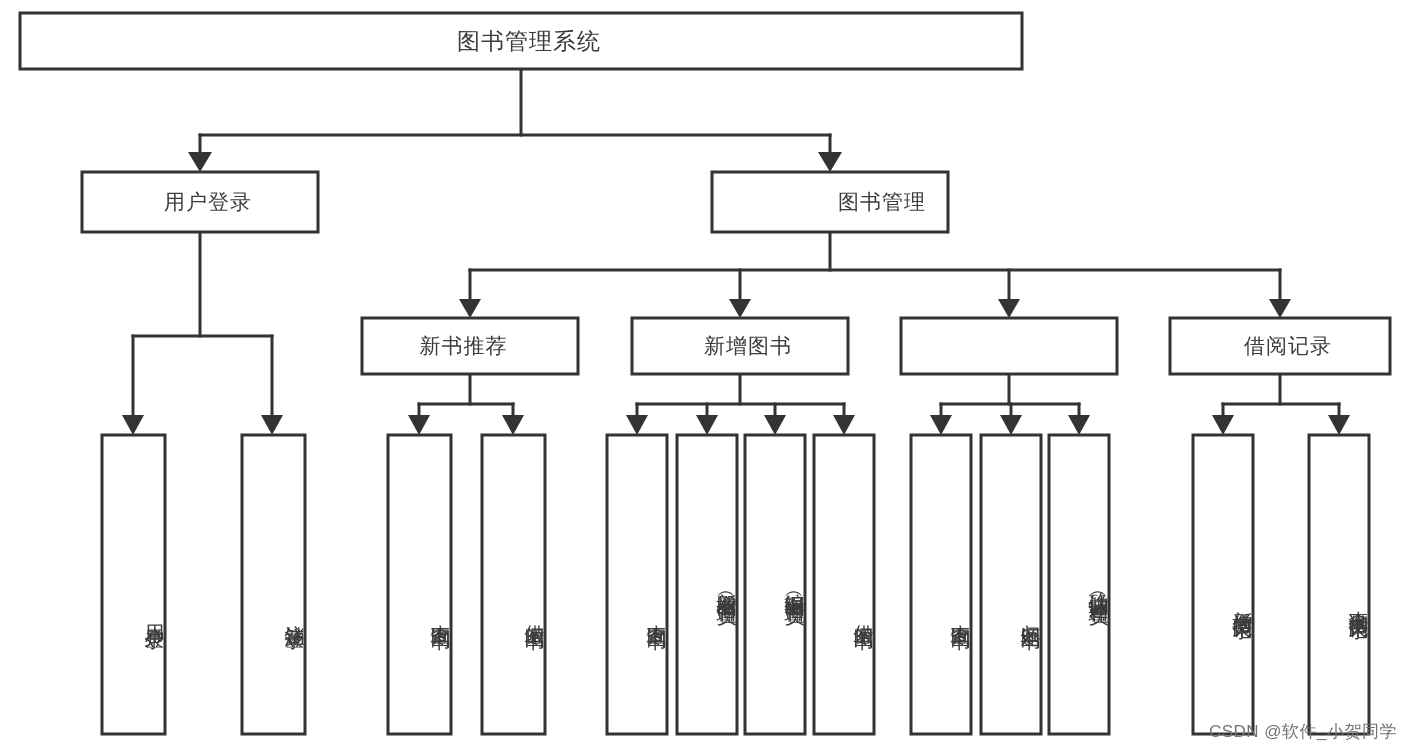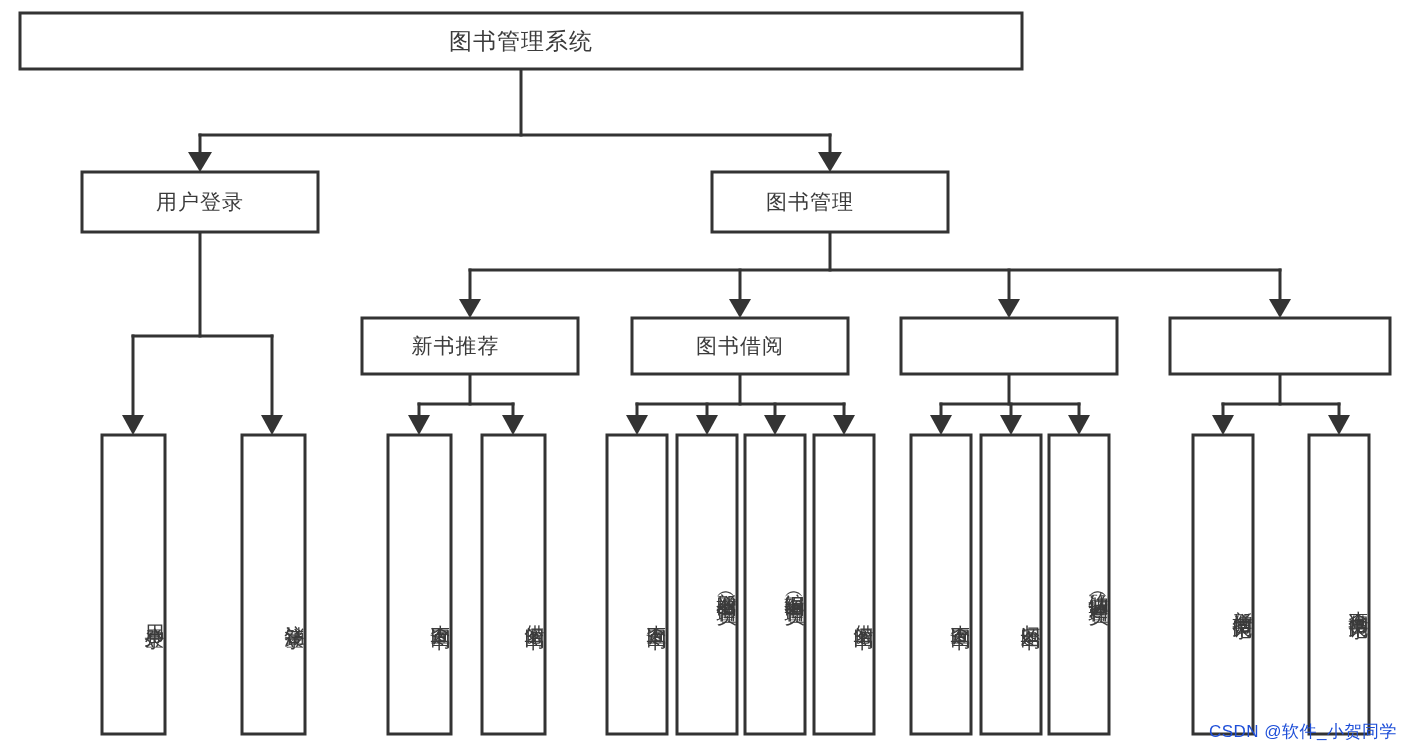--- a/index.html
+++ b/index.html
@@ -49,40 +49,41 @@
   .node-label {
     position: absolute;
     display: flex;
     align-items: center;
     justify-content: center;
     color: #3b3b3b;
     font-size: 21px;
     letter-spacing: 1px;
     white-space: nowrap;
     pointer-events: none;
+    margin-left: 8px;
   }
   .leaf-label {
     position: absolute;
     display: flex;
     align-items: flex-start;
     justify-content: center;
     color: #3b3b3b;
     font-size: 20px;
     letter-spacing: 2px;
     writing-mode: vertical-rl;
     text-orientation: upright;
     line-height: 1;
     pointer-events: none;
   }
   .watermark {
     position: absolute;
     right: 8px;
     bottom: 4px;
     font-size: 17px;
-    color: #1d4ed8;
+    color: #737373;
     letter-spacing: 0.5px;
     white-space: nowrap;
     pointer-events: none;
     text-align: right;
   }
 </style>
 </head>
 <body>
 
 <div id="diagram-root">
@@ -177,24 +178,25 @@
     <rect class="leaf-box" x="911" y="435" width="60" height="299"></rect>
     <rect class="leaf-box" x="981" y="435" width="60" height="299"></rect>
     <rect class="leaf-box" x="1049" y="435" width="60" height="299"></rect>
     <rect class="leaf-box" x="1193" y="435" width="60" height="299"></rect>
     <rect class="leaf-box" x="1309" y="435" width="60" height="299"></rect>
   </svg>
 
   <div class="node-label" style="left:20px; top:13px; width:1002px; height:56px; font-size:23px;">图书管理系统</div>
 
   <div class="node-label" style="left:82px; top:172px; width:236px; height:60px;">用户登录</div>
-  <div class="node-label" style="left:676px; top:172px; width:268px; height:60px;border-radius:7px;">图书管理</div>
+  <div class="node-label" style="left:740px; top:172px; width:268px; height:60px;border-radius:7px;">图书管理</div>
 
   <div class="node-label" style="left:362px; top:318px; width:187px; height:56px;">新书推荐</div>
-  <div class="node-label" style="left:632px; top:318px; width:216px; height:56px;">图书借阅</div>
+  <div class="node-label" style="left:632px; top:318px; width:216px; height:56px;">新增图书</div>
+  <div class="node-label" style="left:1170px; top:318px; width:220px; height:56px;">借阅记录</div>
 
   <div class="leaf-label" style="left:102px; top:513px; width:63px; height:200px;">用户登录</div>
   <div class="leaf-label" style="left:242px; top:513px; width:63px; height:200px;">注销登录</div>
   <div class="leaf-label" style="left:388px; top:513px; width:63px; height:200px;">查询图书</div>
   <div class="leaf-label" style="left:482px; top:513px; width:63px; height:200px;">借阅图书</div>
   <div class="leaf-label" style="left:607px; top:513px; width:60px; height:200px;">查询图书</div>
   <div class="leaf-label" style="left:677px; top:443px; width:60px; height:285px;">新增图书（管理员）</div>
   <div class="leaf-label" style="left:745px; top:443px; width:60px; height:285px;">编辑图书（管理员）</div>
   <div class="leaf-label" style="left:814px; top:513px; width:60px; height:200px;">借阅图书</div>
   <div class="leaf-label" style="left:911px; top:513px; width:60px; height:200px;">查询图书</div>

